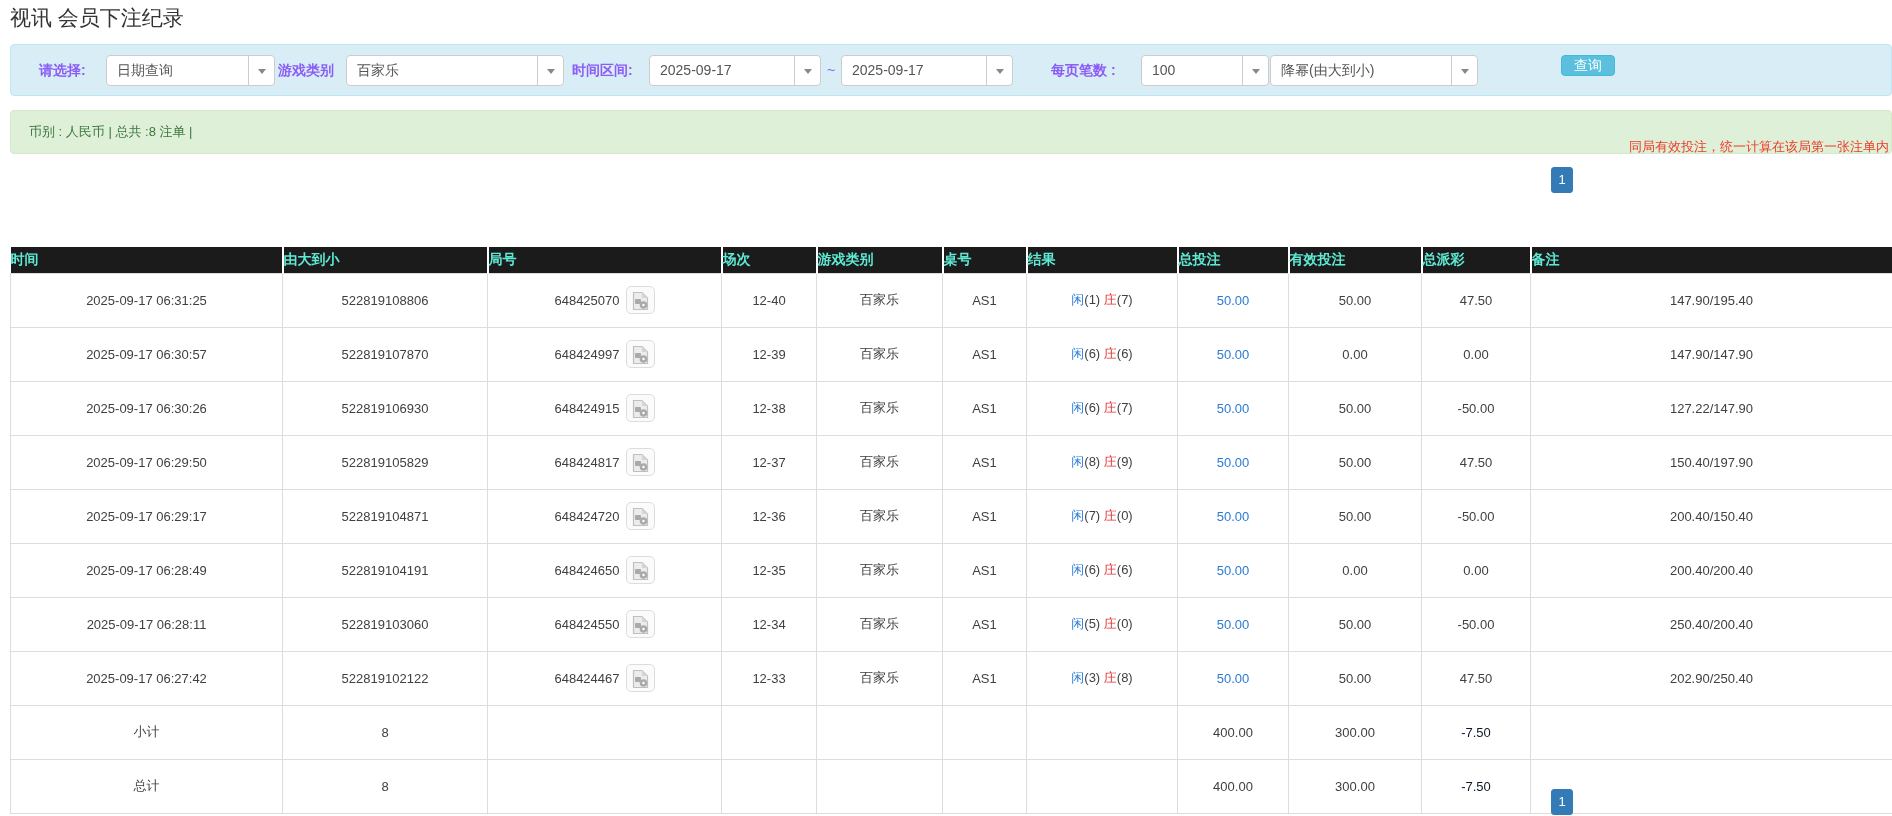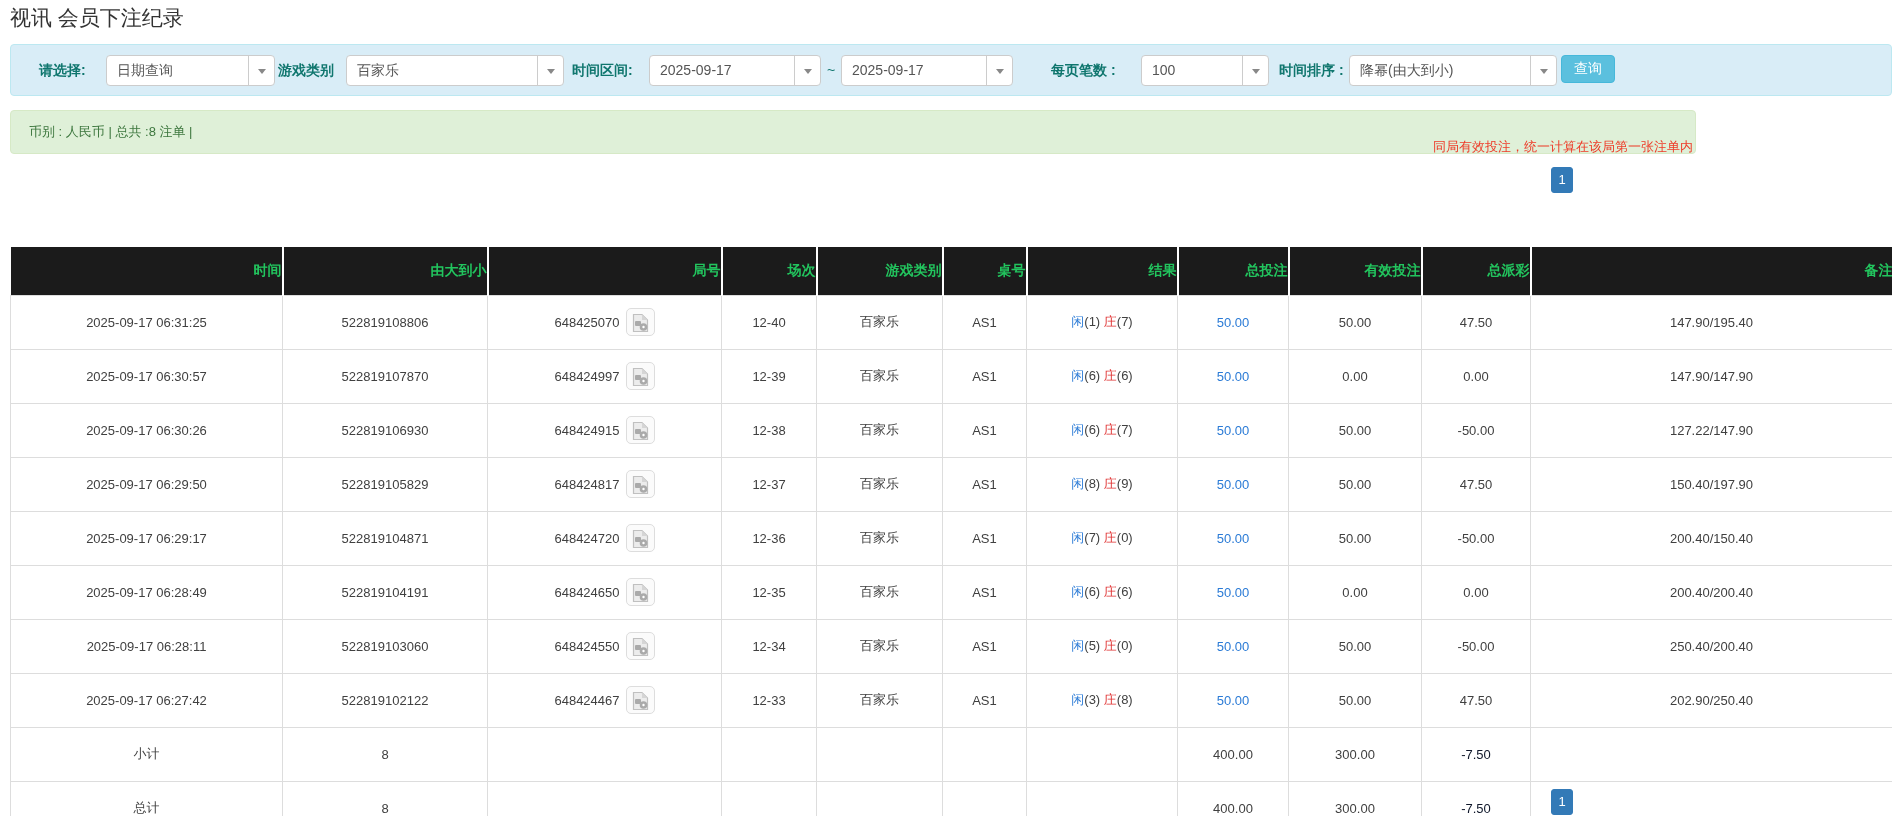--- a/index.html
+++ b/index.html
@@ -6,50 +6,50 @@
   html,body { width:1892px; height:816px; background:#fff; overflow:hidden;
               font-family:"Liberation Sans","DejaVu Sans",sans-serif; }
   .page { position:relative; width:1892px; height:816px; background:#fff; }
 
   .page-title { position:absolute; left:10px; top:4px; font-size:21px; font-weight:400; color:#333; }
 
   
   .filter-bar { position:absolute; left:10px; top:44px; width:1882px; height:52px;
                 background:#d9edf7; border:1px solid #bce8f1; border-radius:4px; }
   .f-label { position:absolute; top:0; height:50px; line-height:50px;
-             font-size:14px; font-weight:bold; color:#0f766e; white-space:nowrap; }
+             font-size:14px; font-weight:bold; color:#8b5cf6; white-space:nowrap; }
   .dropdown { position:absolute; top:10px; height:31px; background:#fff;
               border:1px solid #ccc; border-radius:4px; }
   .dd-value { display:block; height:29px; line-height:29px; padding-left:10px;
               font-size:14px; color:#555; white-space:nowrap; overflow:hidden; }
   .dd-caret { position:absolute; right:0; top:0; width:26px; height:100%; border-left:1px solid #ccc; }
   .dd-caret i { position:absolute; left:50%; top:50%; margin:-2px 0 0 -4px; width:0; height:0;
                 border-left:4px solid transparent; border-right:4px solid transparent; border-top:5px solid #888; }
-  .search-btn { position:absolute; left:1550px; top:10px; width:54px; height:28px;
+  .search-btn { position:absolute; left:1550px; top:10px; width:54px; height:21px;
                 background:#5bc0de; border:1px solid #46b8da; border-radius:4px;
                 color:#fff; font-size:14px; cursor:pointer; }
 
   
-  .summary-bar { position:absolute; left:10px; top:110px; width:1686px; height:44px;
+  .summary-bar { position:absolute; left:10px; top:110px; width:1882px; height:44px;
                  background:#dff0d8; border:1px solid #d6e9c6; border-radius:4px; }
   .summary-left { position:absolute; left:18px; top:0; line-height:42px; font-size:13px; color:#3c763d; }
   .summary-right { position:absolute; right:2px; top:15px; line-height:42px; font-size:13px; color:#ee3b28; white-space:nowrap; }
 
   
   .pager { position:absolute; left:1551px; width:22px; height:26px; background:#337ab7;
            border:1px solid #337ab7; border-radius:3px; color:#fff; font-size:13px;
            text-align:center; line-height:24px; cursor:pointer; }
   .pager.top { top:167px; }
   .pager.bottom { top:789px; }
 
   
   table.records { position:absolute; left:10px; top:247px; width:1882px;
                   border-collapse:collapse; table-layout:fixed; }
-  table.records thead th { background:#1b1b1b; color:#22c55e; font-size:14px; font-weight:bold;
-                           height:48px; border-right:2px solid #fff; text-align:right; }
+  table.records thead th { background:#1b1b1b; color:#5eead4; font-size:14px; font-weight:bold;
+                           height:26px; border-right:2px solid #fff; text-align:left; }
   table.records thead th:last-child { border-right:none; }
   table.records tbody td { background:#fff; border:1px solid #ddd; height:54px;
                            text-align:center; font-size:13px; color:#404040; vertical-align:middle; }
   .blue-link { color:#2b7bd6; cursor:pointer; }
   .player-label { color:#2b7bd6; }
   .banker-label { color:#e03333; }
   .neg { color:#ff0000; }
   .video-btn { display:inline-block; vertical-align:middle; margin-left:6px; padding:4px 5px 2px 5px;
                background:#fbfbfb; border:1px solid #ddd; border-radius:5px; cursor:pointer; line-height:0; }
   .round-num { vertical-align:middle; }
@@ -97,21 +97,21 @@
 
     <span class="f-label" style="left:1040px">每页笔数 :</span>
     <div class="dropdown" style="left:1130px;width:128px">
       <span class="dd-value">100</span>
       <span class="dd-caret">
           <i></i>
         </span>
     </div>
 
     <span class="f-label" style="left:1268px">时间排序 :</span>
-    <div class="dropdown" style="left:1338px;width:208px">
+    <div class="dropdown" style="left:1259px;width:208px">
       <span class="dd-value">降幂(由大到小)</span>
       <span class="dd-caret">
           <i></i>
         </span>
     </div>
 
     <button class="search-btn">查询</button>
   </div>
 
   <div class="summary-bar">

